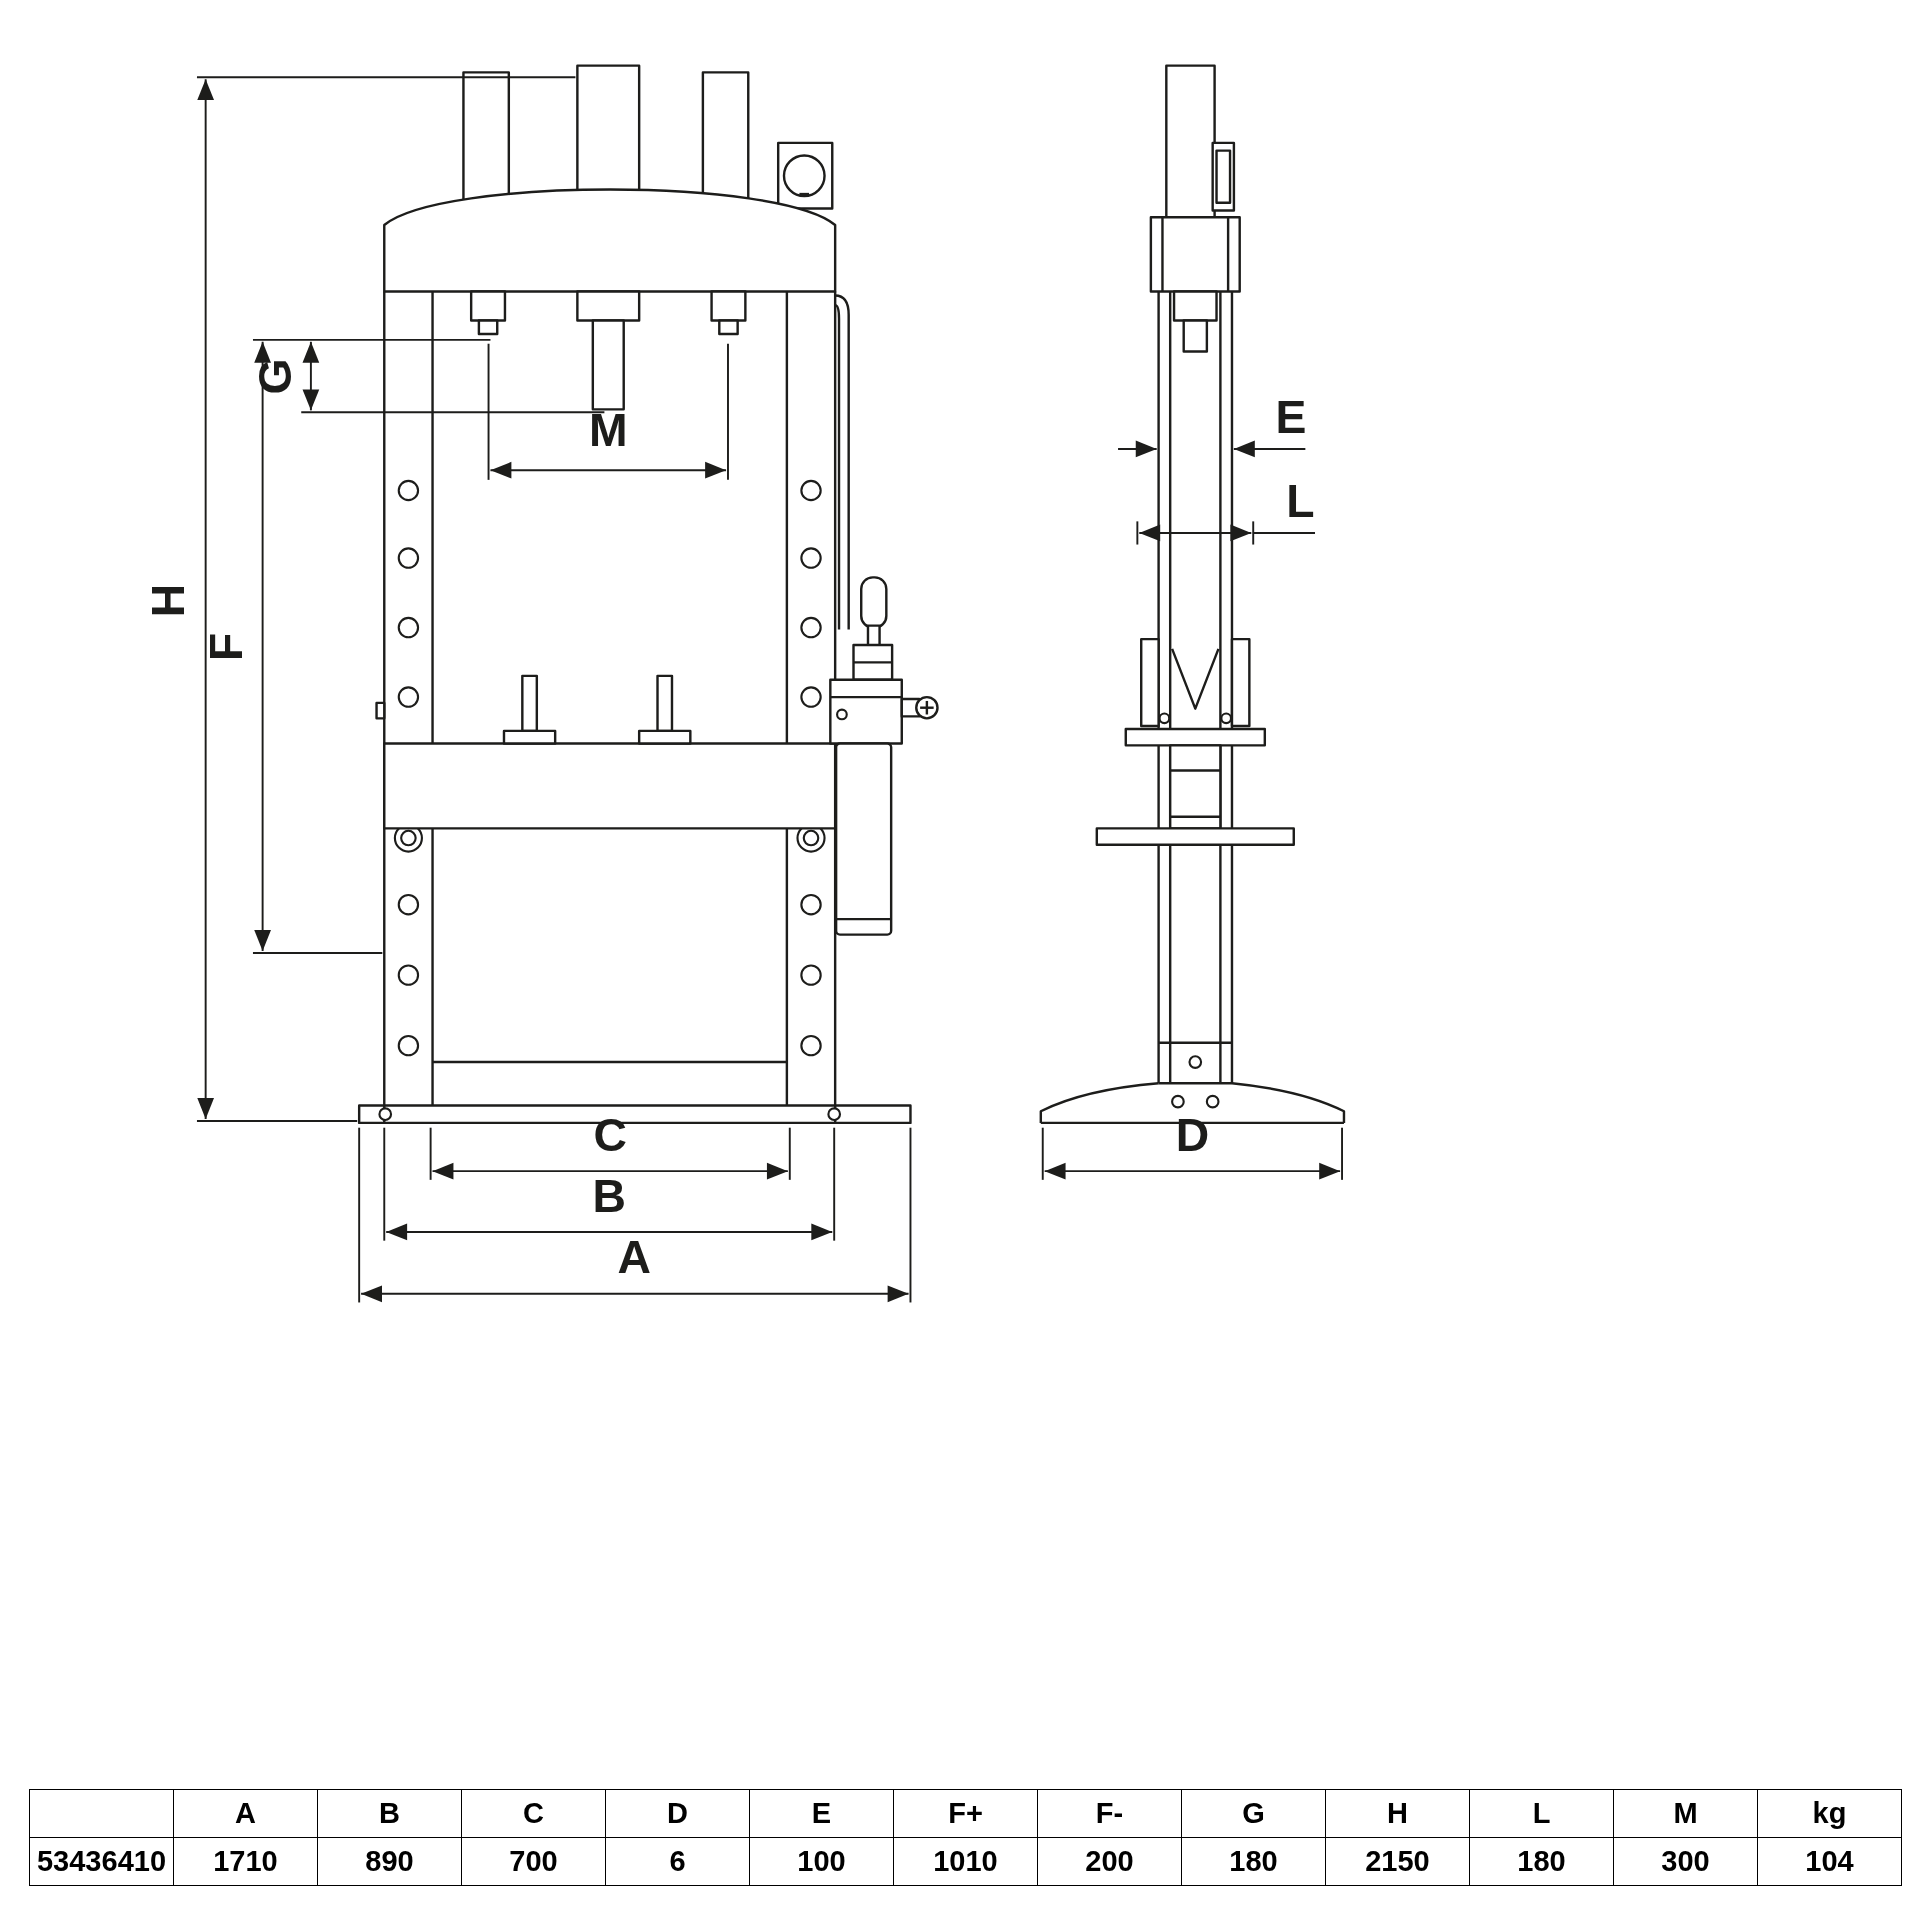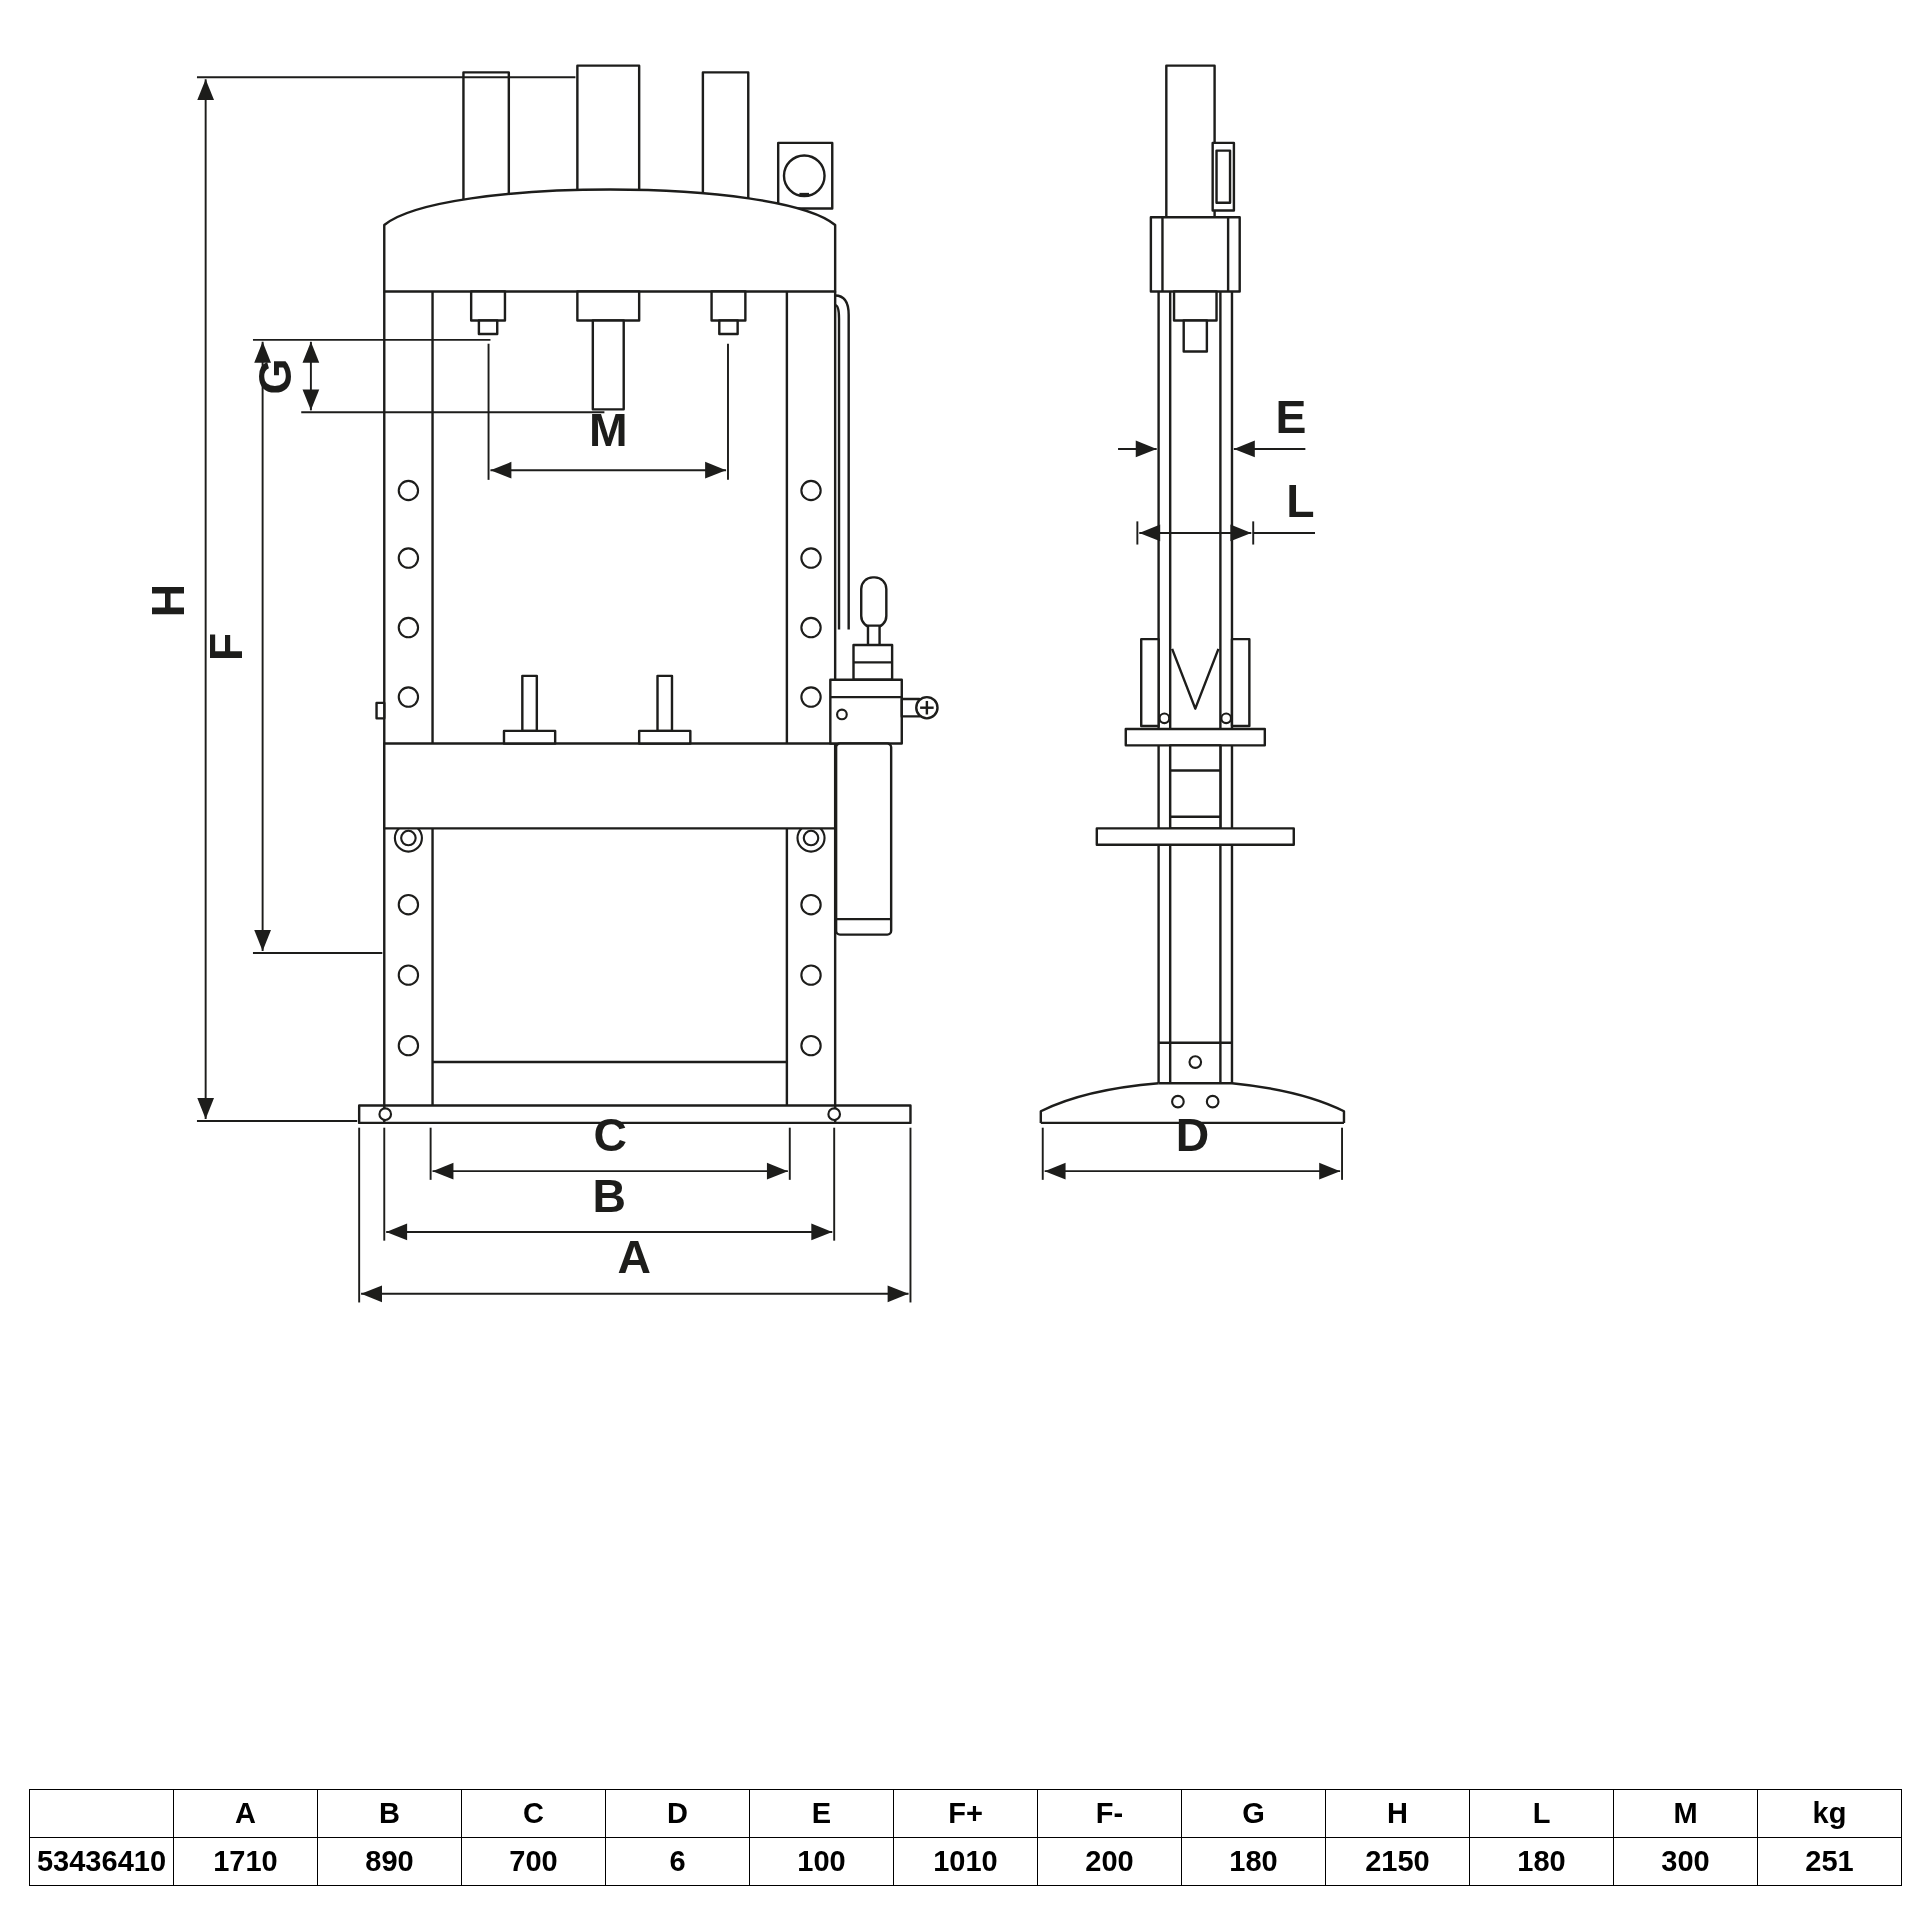--- a/index.html
+++ b/index.html
@@ -269,17 +269,17 @@
         <td>890</td>
         <td>700</td>
         <td>6</td>
         <td>100</td>
         <td>1010</td>
         <td>200</td>
         <td>180</td>
         <td>2150</td>
         <td>180</td>
         <td>300</td>
-        <td>251</td>
+        <td>104</td>
       </tr>
     </tbody>
 </table>
 
 
 </body></html>

